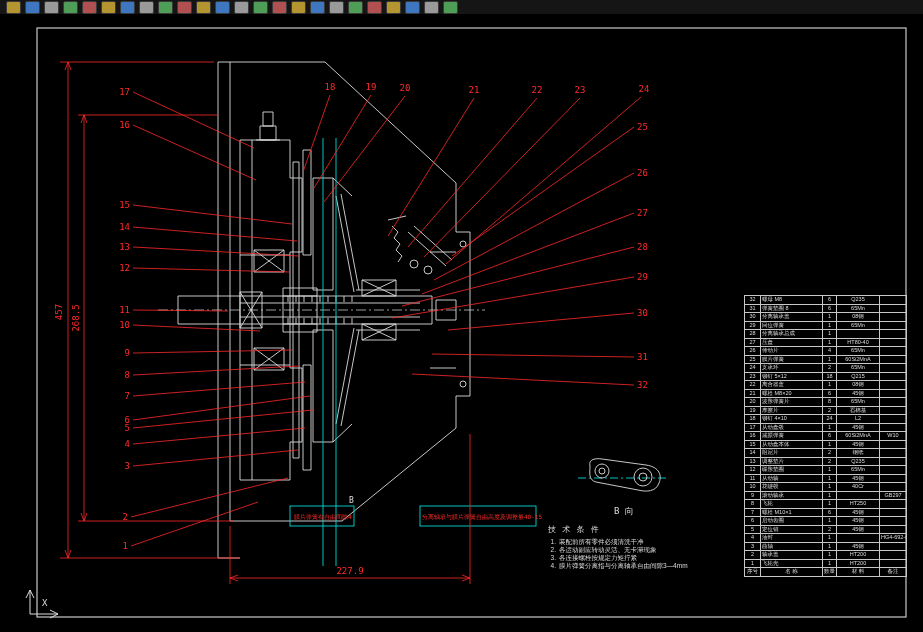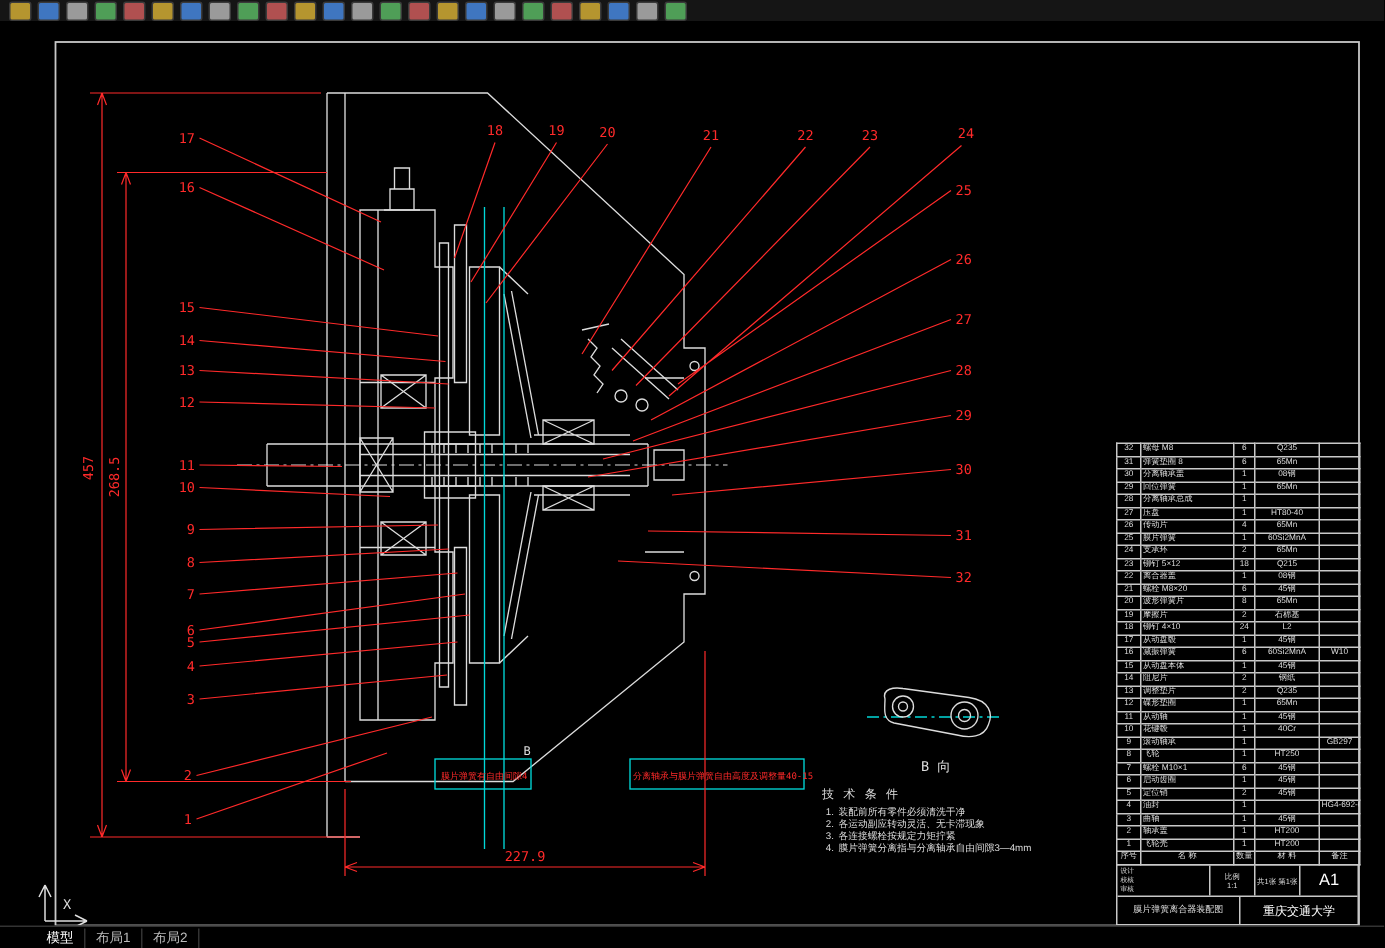--- a/index.html
+++ b/index.html
@@ -469,41 +469,15 @@
             <th>序号</th>
             <th>名  称</th>
             <th>数量</th>
             <th>材  料</th>
             <th>备注</th>
           </tr>
         </tbody>
     </table>
   </div>
 
-  <div class="titleblock">
-    <div class="tb-row">
-      <div class="tb-sign">
-        <div>设计</div>
-        <div>校核</div>
-        <div>审核</div>
-      </div>
-      <div class="tb-cell">
-        <span>比例</span>
-        <span>1:1</span>
-      </div>
-      <div class="tb-cell">共1张 第1张</div>
-      <div class="tb-paper">A1</div>
-    </div>
-    <div class="tb-row bottom">
-      <div class="tb-title">膜片弹簧离合器装配图</div>
-      <div class="tb-school">重庆交通大学</div>
-    </div>
-  </div>
-
-  <div class="statusbar">
-    <div style="display:flex;">
-        <span class="tab active">模型</span>
-        <span class="tab">布局1</span>
-        <span class="tab">布局2</span>
-      </div>
-  </div>
+
 
 </div>
 
 </body></html>

